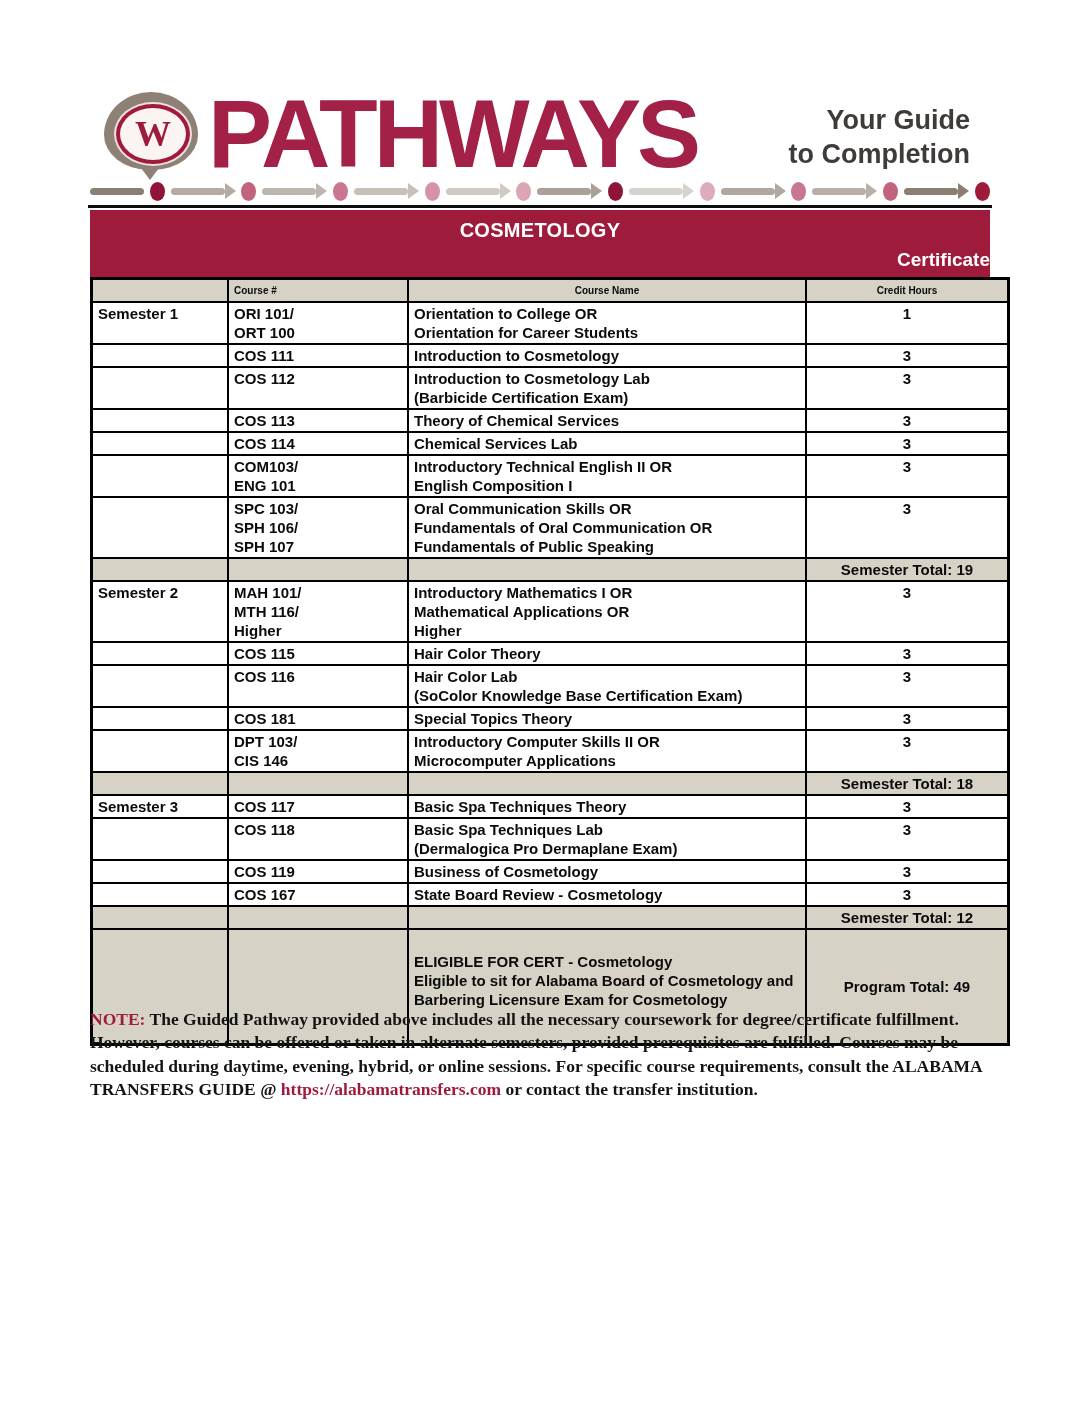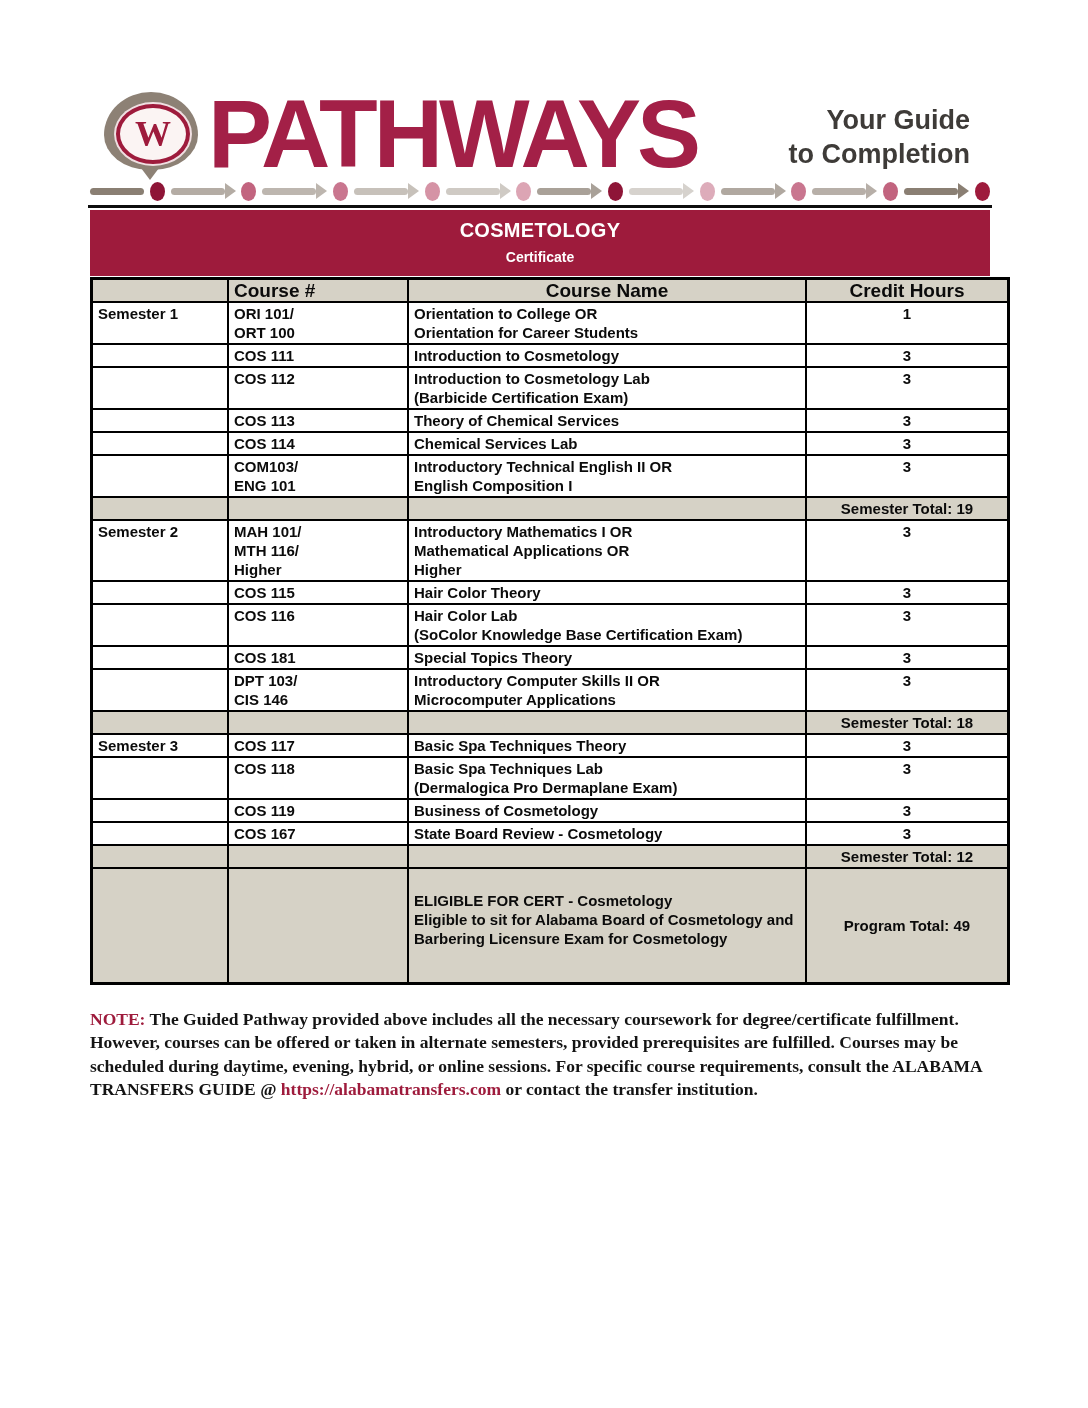--- a/index.html
+++ b/index.html
@@ -23,26 +23,26 @@
   .path-strip{position:absolute;left:90px;top:180px;width:900px;height:22px;display:flex;align-items:center;justify-content:space-between;}
   .seg{display:flex;align-items:center;}
   .shaft{width:54px;height:7px;border-radius:4px;}
   .head{width:0;height:0;border-top:8px solid transparent;border-bottom:8px solid transparent;border-left:11px solid;}
   .pdot{width:15px;height:19px;border-radius:50%;}
   .rule{position:absolute;left:88px;top:205px;width:904px;height:3px;background:#0d0d0d;}
   
   .banner{position:absolute;left:90px;top:210px;width:900px;background:var(--maroon);color:#fff;text-align:center;
           font-weight:700;padding:9px 0 11px;}
   .banner .t1{font-size:20px;letter-spacing:.3px;margin-bottom:7px;}
-  .banner .t2{font-size:14px;}
+  .banner .t2{font-size:19px;text-align:right;}
   .ctable{position:absolute;left:90px;top:277px;border-collapse:collapse;width:900px;table-layout:fixed;
           font-weight:700;font-size:15px;color:#0b0b0b;}
   .ctable td,.ctable th{border:2px solid #000;padding:1px 5px;vertical-align:top;line-height:19px;overflow:hidden;}
   .ctable{border:3px solid #000;}
-  .ctable th{background:var(--beige);text-align:left;font-size:19px;}
+  .ctable th{background:var(--beige);text-align:left;font-size:10px;}
   .ctable th.center{text-align:center;}
   .c-sem{width:124px;}
   .c-course{width:168px;}
   .c-name{width:386px;}
   .c-cred{width:190px;text-align:center;}
   tr.shaded td{background:var(--beige);}
   td.total-label{text-align:center;}
   tr.summary td{height:90px;}
   tr.summary td.c-name{padding-top:22px;}
   tr.summary td.c-cred{vertical-align:middle;}
@@ -198,20 +198,34 @@
           <td class="c-course">
             <div>COM103/</div>
             <div>ENG 101</div>
           </td>
           <td class="c-name">
             <div>Introductory Technical English II  OR</div>
             <div>English Composition I</div>
           </td>
           <td class="c-cred">3</td>
         </tr>
+        <tr>
+          <td class="c-sem"></td>
+          <td class="c-course">
+            <div>SPC 103/</div>
+            <div>SPH 106/</div>
+            <div>SPH 107</div>
+          </td>
+          <td class="c-name">
+            <div>Oral Communication Skills OR</div>
+            <div>Fundamentals of Oral Communication OR</div>
+            <div>Fundamentals of Public Speaking</div>
+          </td>
+          <td class="c-cred">3</td>
+        </tr>
         <tr class="shaded">
           <td class="c-sem"></td>
           <td class="c-course"></td>
           <td class="c-name"></td>
           <td class="c-cred total-label">Semester Total: 19</td>
         </tr>
         <tr>
           <td class="c-sem">Semester 2</td>
           <td class="c-course">
             <div>MAH 101/</div>

